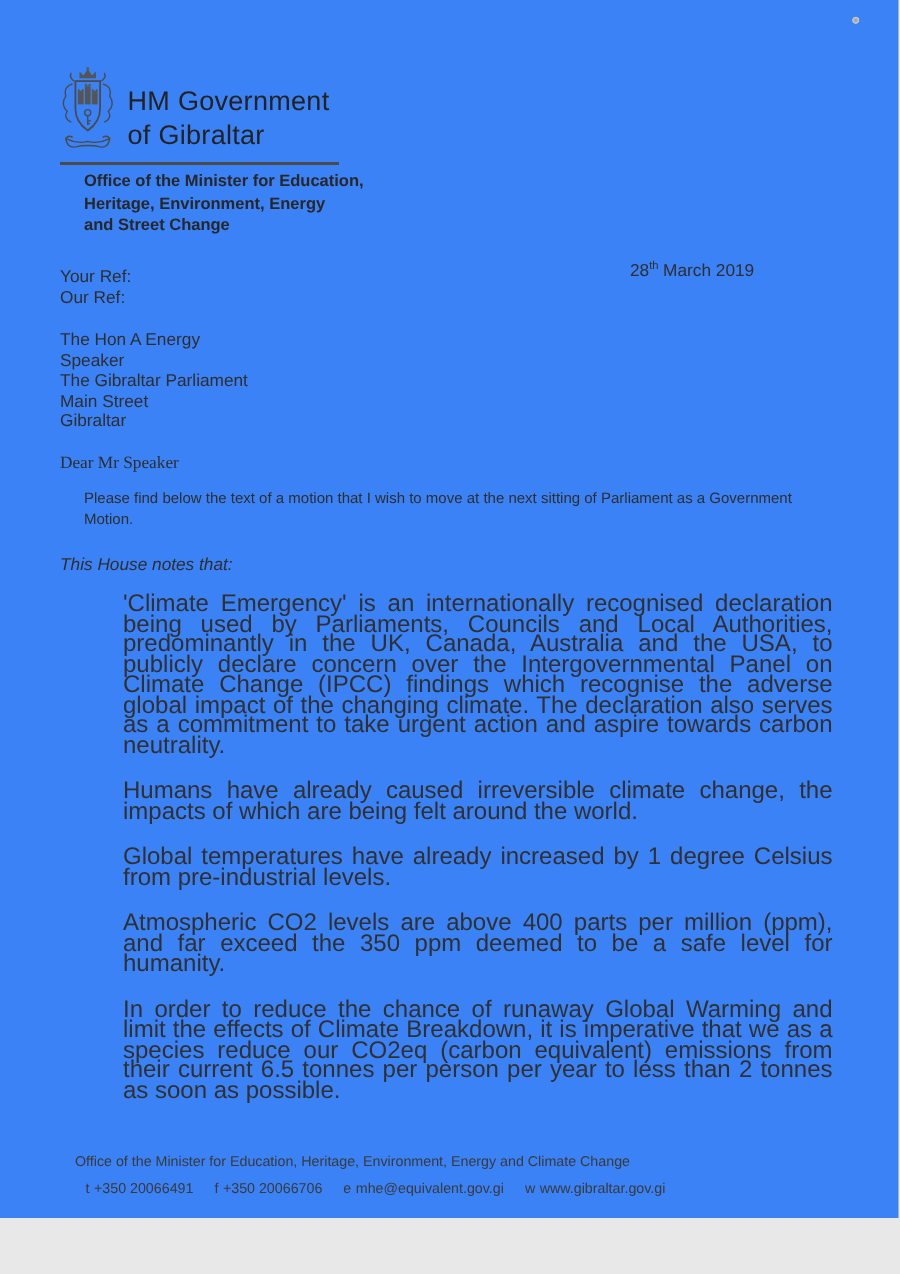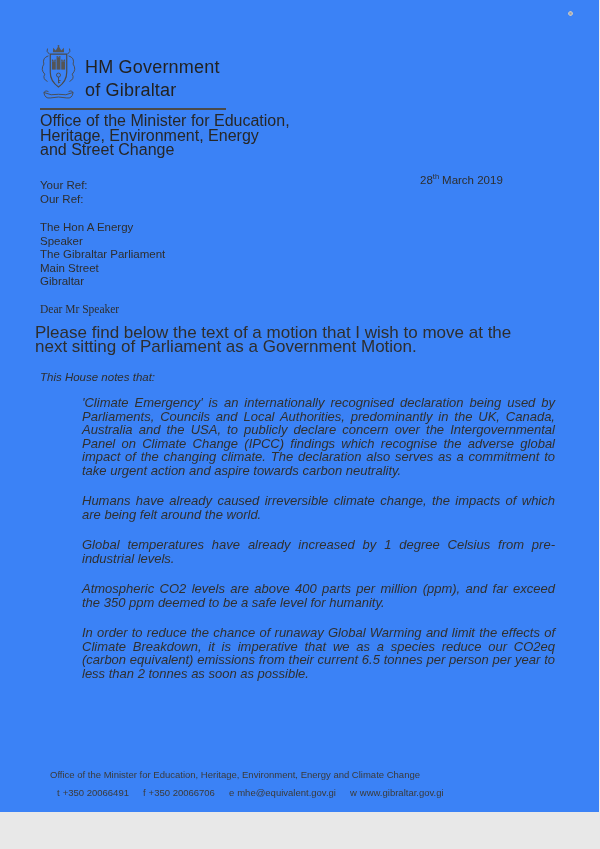--- a/index.html
+++ b/index.html
@@ -21,43 +21,43 @@
   .org-name {
     position: absolute; left: 85px; top: 56px;
     font-size: 18px; font-weight: 500; color: #222;
     line-height: 23px; letter-spacing: 0.2px;
   }
   .letterhead-rule {
     position: absolute; left: 40px; top: 108px;
     width: 186px; height: 2px; background: #4a4a4a;
   }
   .office-block {
-    position: absolute; left: 40px; top: 114px;
-    font-size: 16px; font-weight: 400; color: #272727; line-height: 14.5px;
+    position: absolute; left: 56px; top: 114px;
+    font-size: 11px; font-weight: 700; color: #272727; line-height: 14.5px;
   }
 
   
   .date-line { position: absolute; left: 420px; top: 172px; font-size: 11.5px; }
   .date-line sup { font-size: 7.5px; vertical-align: super; }
   .date-rest { margin-left: 3px; }
   .refs { position: absolute; left: 40px; top: 178px; font-size: 11.5px; line-height: 14px; }
   .recipient { position: absolute; left: 40px; top: 221px; font-size: 11.5px; line-height: 13.6px; }
 
   .salutation { position: absolute; left: 40px; top: 303px; font-size: 11.5px; font-family: Liberation Serif, serif; }
   .intro {
-    position: absolute; left: 35px; top: 326px; width: 492px;
-    font-size: 17px; line-height: 14px;
+    position: absolute; left: 56px; top: 326px; width: 492px;
+    font-size: 10px; line-height: 14px;
   }
   .motion-lead {
     position: absolute; left: 40px; top: 371px;
     font-size: 11.5px; font-style: italic;
   }
   .motion-body {
     position: absolute; left: 82px; top: 396px; width: 473px;
-    font-size: 13px; font-style: italic; line-height: 13.5px;
+    font-size: 16px; line-height: 13.5px;
     text-align: justify; color: #303030;
   }
   .motion-body p { margin-bottom: 17px; }
 
   
   .footer {
     position: absolute; left: 50px; right: 50px; top: 766px;
     font-size: 9.5px; font-weight: 500;
     color: #3a3a3a; line-height: 17.5px;
   }

